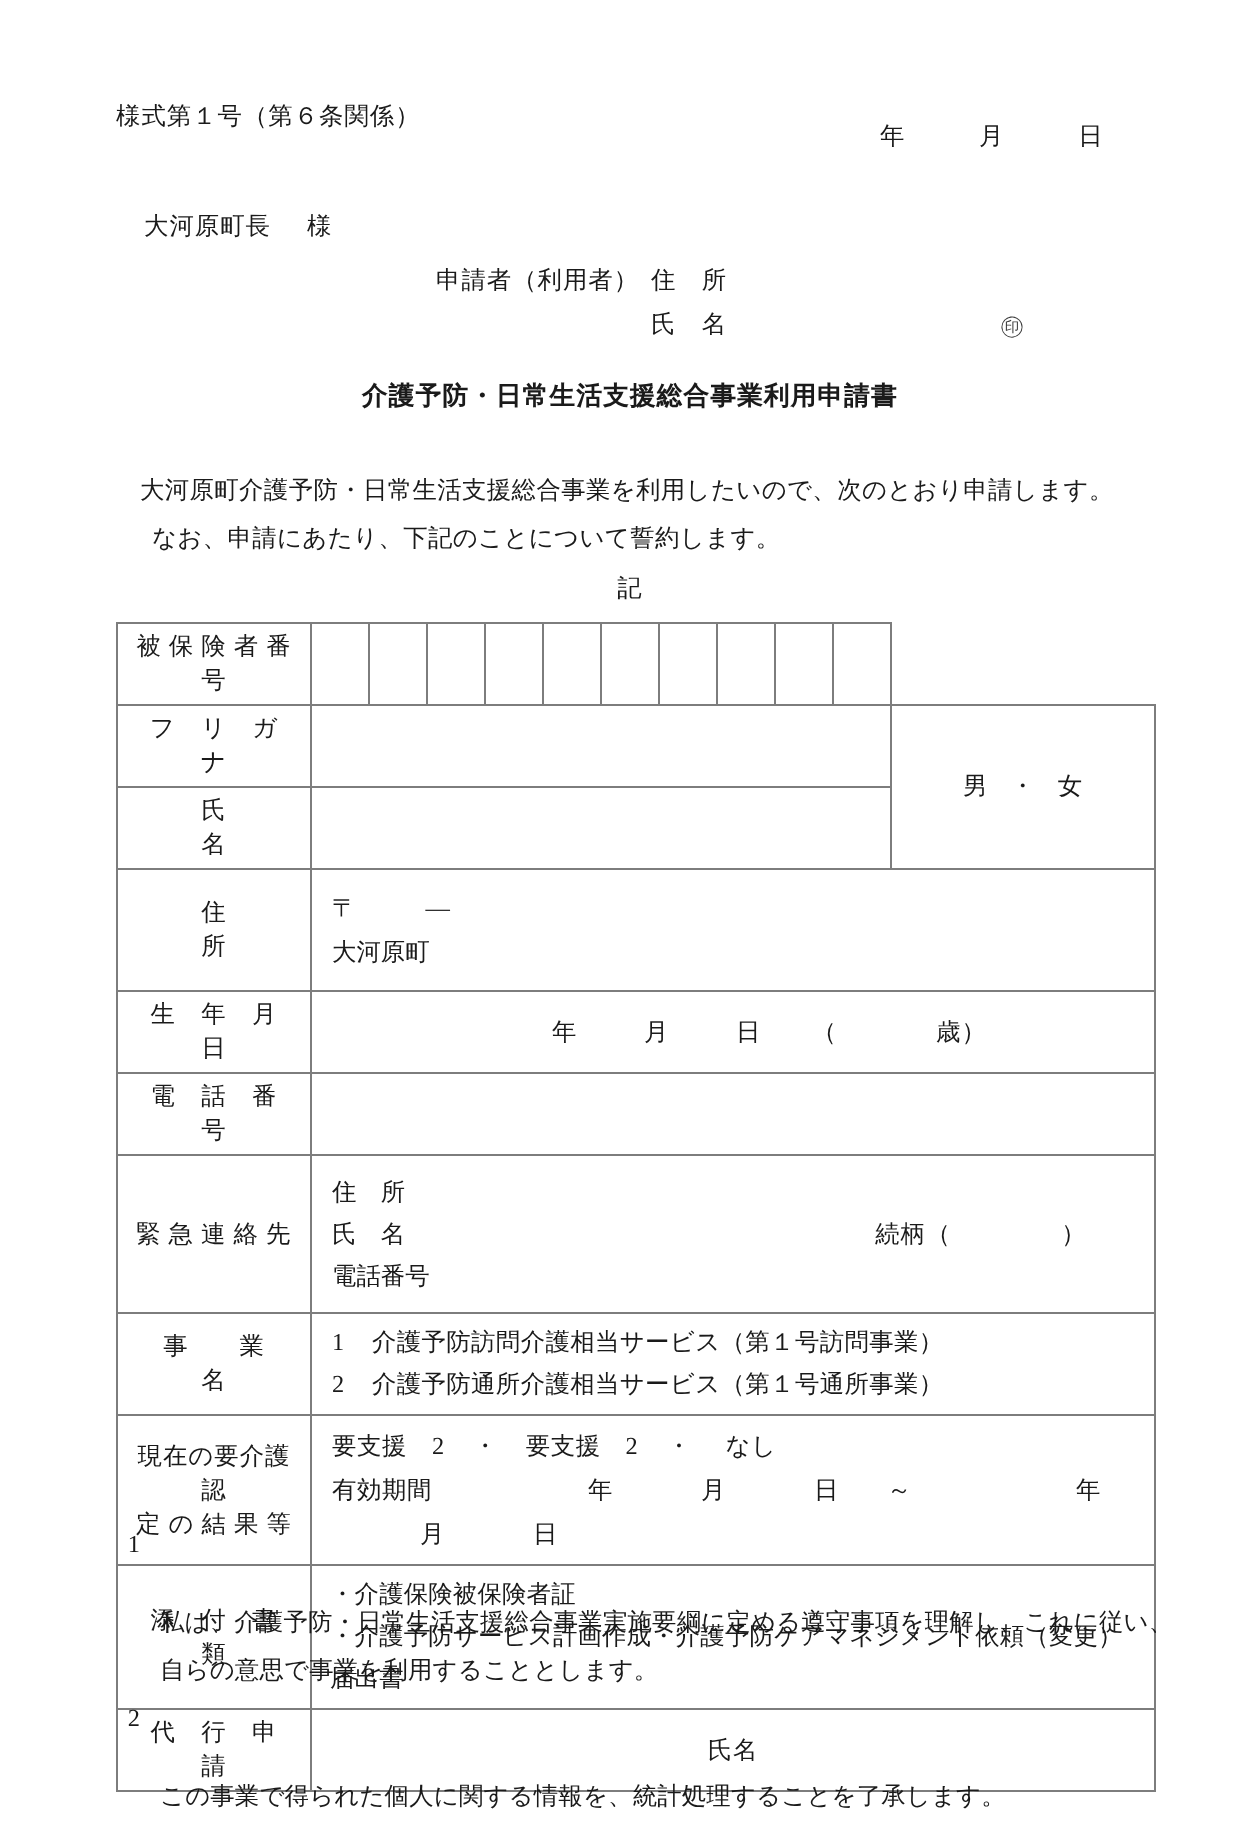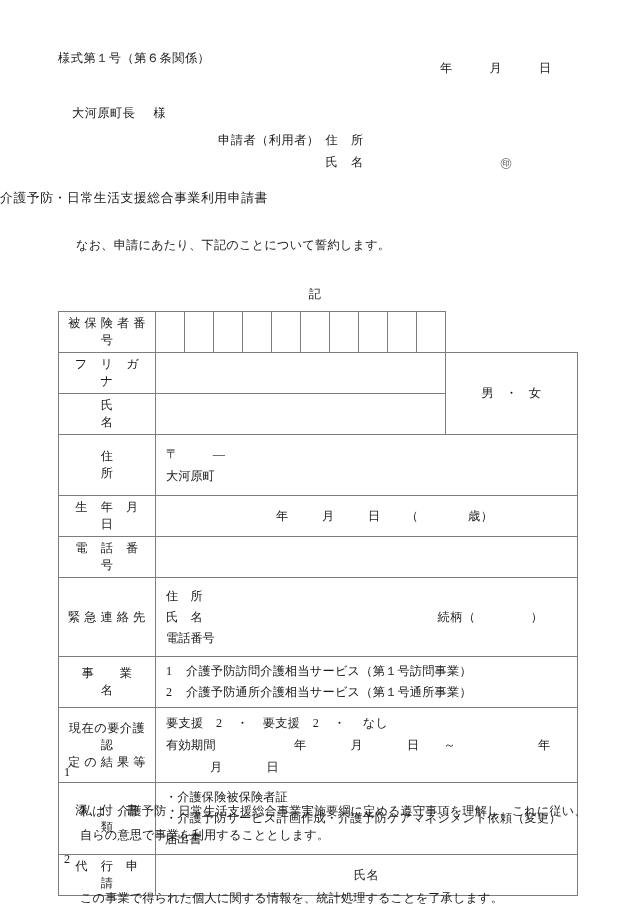--- a/index.html
+++ b/index.html
@@ -68,22 +68,24 @@
     top: 155px;
     font-size: 12px;
     color: #3a3a3a;
   }
 
   .doc-title {
     position: absolute;
     left: 0;
     top: 190px;
     width: 630px;
+    text-align: center;
     font-size: 12.8px;
     letter-spacing: 0.6px;
+    font-weight: bold;
   }
 
   .body-p {
     position: absolute;
     left: 70px;
     top: 233px;
     width: 500px;
     line-height: 24px;
     letter-spacing: 0.2px;
   }
@@ -219,20 +221,21 @@
     <div class="row">
       <span class="lead blank">申請者（利用者）</span>
       <span class="kv">氏　名</span>
     </div>
   </div>
   <div class="seal">㊞</div>
 
   <div class="doc-title">介護予防・日常生活支援総合事業利用申請書</div>
 
   <div class="body-p">
+    <span>大河原町介護予防・日常生活支援総合事業を利用したいので、次のとおり申請します。</span>
     <span class="l2">なお、申請にあたり、下記のことについて誓約します。</span>
   </div>
 
   <div class="ki">記</div>
 
   <div class="tbl-wrap">
     <table class="form">
       <colgroup>
         <col style="width:97px">
         <col style="width:29px">

